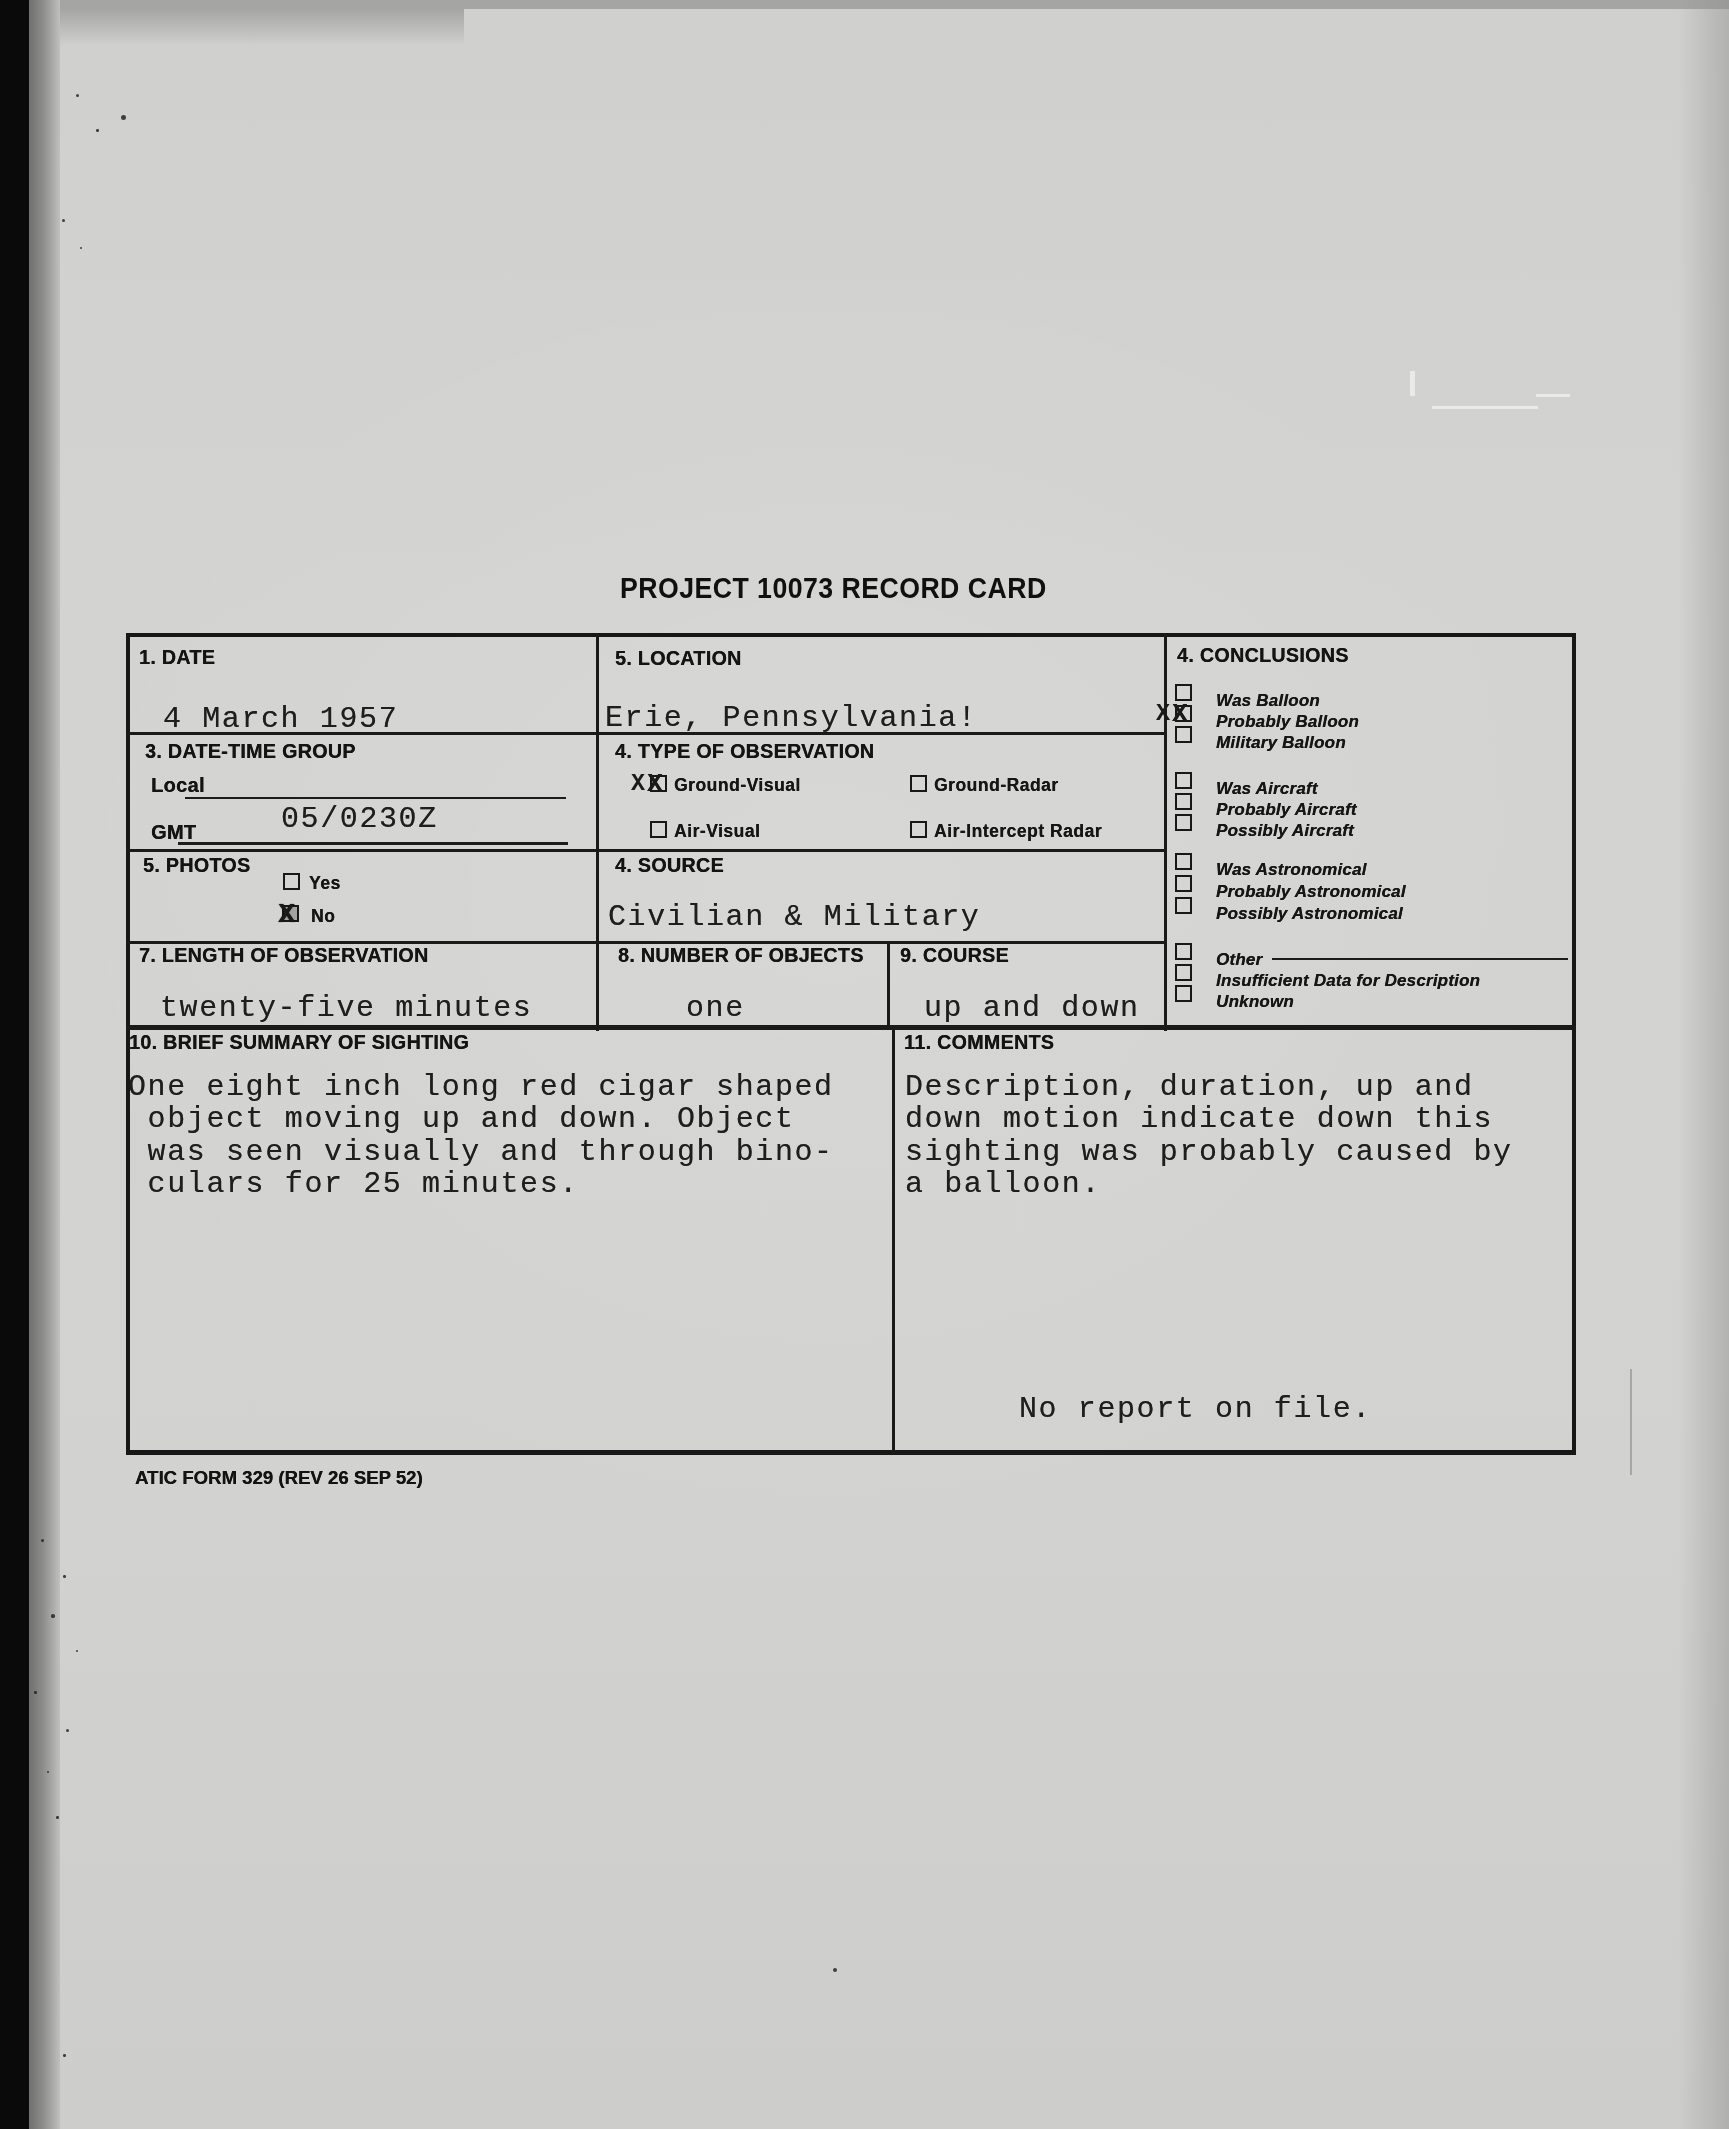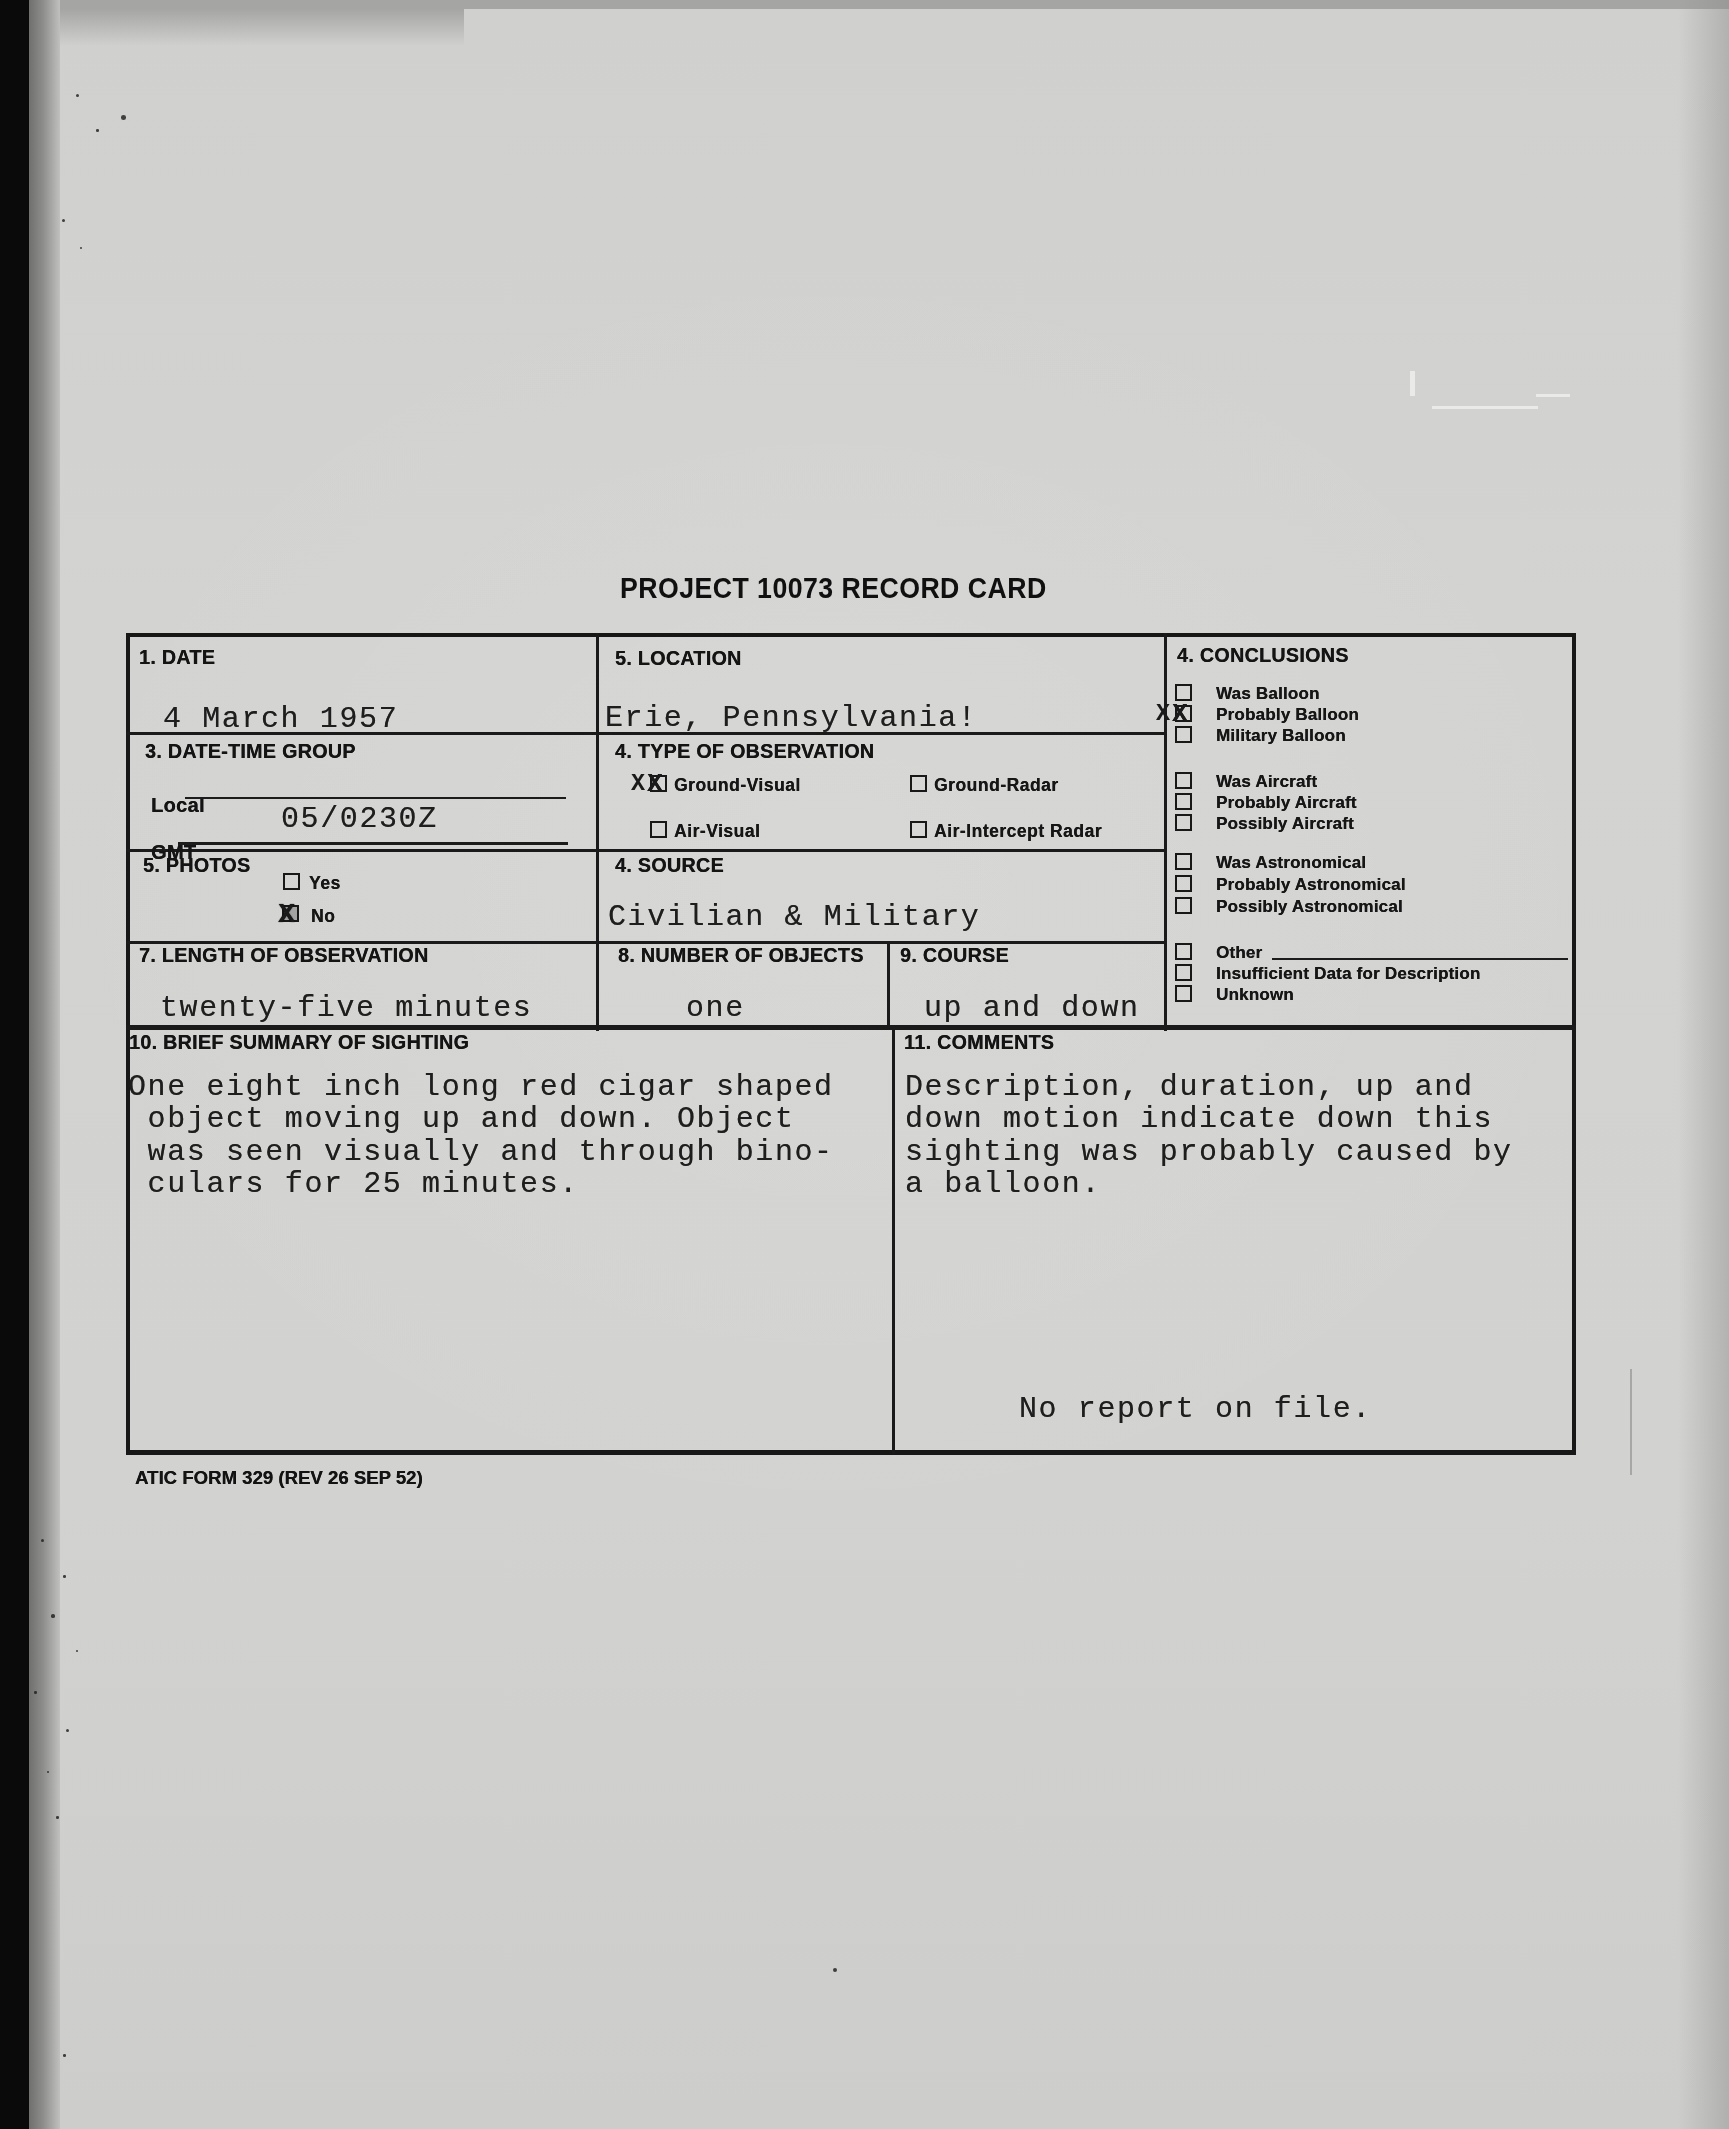--- a/index.html
+++ b/index.html
@@ -32,40 +32,40 @@
 
   
   .card{position:absolute;left:126px;top:633px;width:1450px;height:822px;box-sizing:border-box;
     border:4.3px solid #171717;border-bottom-width:5.8px;}
   .ln{position:absolute;background:#1a1a1a;}
 
   
   .fh{position:absolute;font:700 19.7px/1.08 "Liberation Sans",sans-serif;color:#141414;
     letter-spacing:0.3px;white-space:nowrap;text-shadow:0.3px 0 0 #141414;}
   .bl{position:absolute;font:700 20px/1 "Liberation Sans",sans-serif;color:#141414;
-    letter-spacing:0.3px;white-space:nowrap;text-shadow:0.3px 0 0 #141414;margin-top:20px;}
+    letter-spacing:0.3px;white-space:nowrap;text-shadow:0.3px 0 0 #141414;}
   .tw{position:absolute;font:400 30px/32px "Liberation Mono",monospace;letter-spacing:1.6px;
     color:#1e1e1e;white-space:pre;text-shadow:0 0 0.5px rgba(25,25,25,.6);}
   .ol{position:absolute;font:700 17.5px/1 "Liberation Sans",sans-serif;color:#161616;
     letter-spacing:0.5px;white-space:nowrap;text-shadow:0.2px 0 0 #161616;}
   .clabel{font:700 17px/1 "Liberation Sans",sans-serif;color:#161616;letter-spacing:0.2px;
     white-space:nowrap;text-shadow:0.2px 0 0 #161616;}
 
   
   .cb{position:absolute;width:12.8px;height:13.3px;border:2.7px solid #181818;background:transparent;}
   .cb.checked::after{content:"X";position:absolute;left:-4.8px;top:-4.8px;
     font:700 25.5px/1 "Liberation Mono",monospace;color:#1a1a1a;text-shadow:0 0 0.5px #1a1a1a;}
   .cb.double::before{content:"X";position:absolute;left:-21px;top:-3.7px;
     font:700 23.4px/1 "Liberation Mono",monospace;color:#1a1a1a;}
   .cb.solid{background:rgba(20,20,20,.25);}
   .cb.solid::after{font-size:28px;left:-5.8px;top:-6.4px;text-shadow:0 0 1.1px #000;}
 
   .citem{position:absolute;left:1175px;height:22px;}
   .citem .cb{left:0;top:0;}
-  .citem .clabel{position:absolute;left:41px;top:1px;}
+  .citem .clabel{position:absolute;left:41px;top:8px;font-style:italic;}
   .rule{position:absolute;background:#1c1c1c;}
 </style>
 </head>
 <body>
 
 <div class="page">
 
   <div class="edge-black"></div>
   <div class="edge-gray"></div>
   <div class="edge-top"></div>

